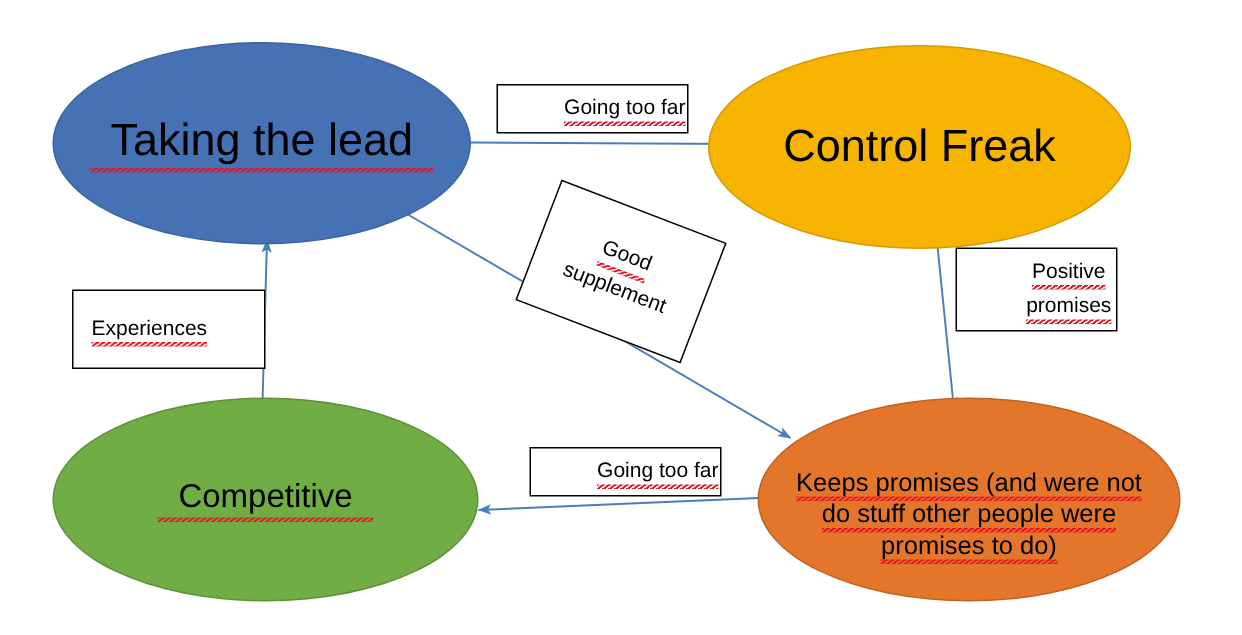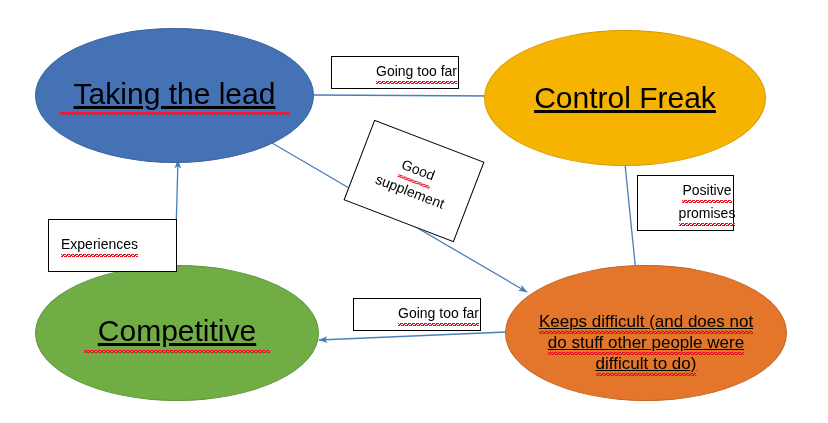--- a/index.html
+++ b/index.html
@@ -30,50 +30,49 @@
   .node {
     position: absolute;
     border-radius: 50%;
     box-sizing: border-box;
     display: flex;
     align-items: center;
     justify-content: center;
     text-align: center;
     color: #000000;
     z-index: 2;
-    text-decoration: underline;
   }
   .node-label {
     display: block;
     padding: 0 14px;
     line-height: 1.22;
     white-space: pre-line;
   }
 
   .node-blue {
     left: 35px; top: 28px; width: 279px; height: 135px;
     background: #4472B4;
     border: 1px solid #3a63a0;
   }
   .node-blue .node-label { font-size: 30px; }
 
   .node-amber {
-    left: 484px; top: 30px; width: 282px; height: 136px;
+    left: 472px; top: 30px; width: 282px; height: 136px;
     background: #F6B400;
     border: 1px solid #d49a00;
     text-align: right;
   }
   .node-amber .node-label { font-size: 30px; }
 
   .node-green {
     left: 35px; top: 265px; width: 284px; height: 136px;
     background: #70AD45;
     border: 1px solid #5d9139;
   }
-  .node-green .node-label { font-size: 30px; }
+  .node-green .node-label { font-size: 22px; }
 
   .node-orange {
     left: 505px; top: 265px; width: 282px; height: 136px;
     background: #E3762B;
     border: 1px solid #c2621f;
   }
   .node-orange .node-label { font-size: 17px; }
 
   
   .sp {
@@ -100,22 +99,22 @@
     color: #000000;
     line-height: 1.45;
     z-index: 3;
   }
   .tag span { display: block; }
   .tag-center { align-items: center; text-align: center; padding-left: 43px; }
   .tag-left { align-items: flex-start; text-align: left; padding-left: 12px; }
 
   .tag-going-top   { left: 331px; top: 56px;  width: 128px; height: 33px; }
   .tag-going-bot   { left: 353px; top: 298px; width: 128px; height: 33px; }
-  .tag-experiences { left: 48px;  top: 193px; width: 129px; height: 53px; margin-top: 26px; }
-  .tag-positive    { left: 637px; top: 175px; width: 97px;  height: 56px; }
+  .tag-experiences { left: 48px;  top: 193px; width: 129px; height: 53px; }
+  .tag-positive    { left: 637px; top: 165px; width: 108px;  height: 56px; }
 
   .tag-good {
     left: 355px; top: 138px; width: 118px; height: 86px;
     transform: rotate(21deg);
     align-items: center;
     text-align: center;
     line-height: 1.4;
   }
 </style>
 </head>
@@ -148,23 +147,23 @@
   <div class="node node-amber">
     <span class="node-label">Control Freak</span>
   </div>
 
   <div class="node node-green">
     <span class="node-label sp">Competitive</span>
   </div>
 
   <div class="node node-orange">
     <span class="node-label">
-      <span class="sp">Keeps difficult (and does not</span>
+      <span class="sp">Keeps promises (and were not</span>
       <span class="sp">do stuff other people were</span>
-      <span class="sp">difficult to do)</span>
+      <span class="sp">promises to do)</span>
     </span>
   </div>
 
   <div class="tag tag-center tag-going-top">
     <span class="sp">Going too far</span>
   </div>
 
   <div class="tag tag-good">
     <span class="sp">Good</span>
     <span>supplement</span>

